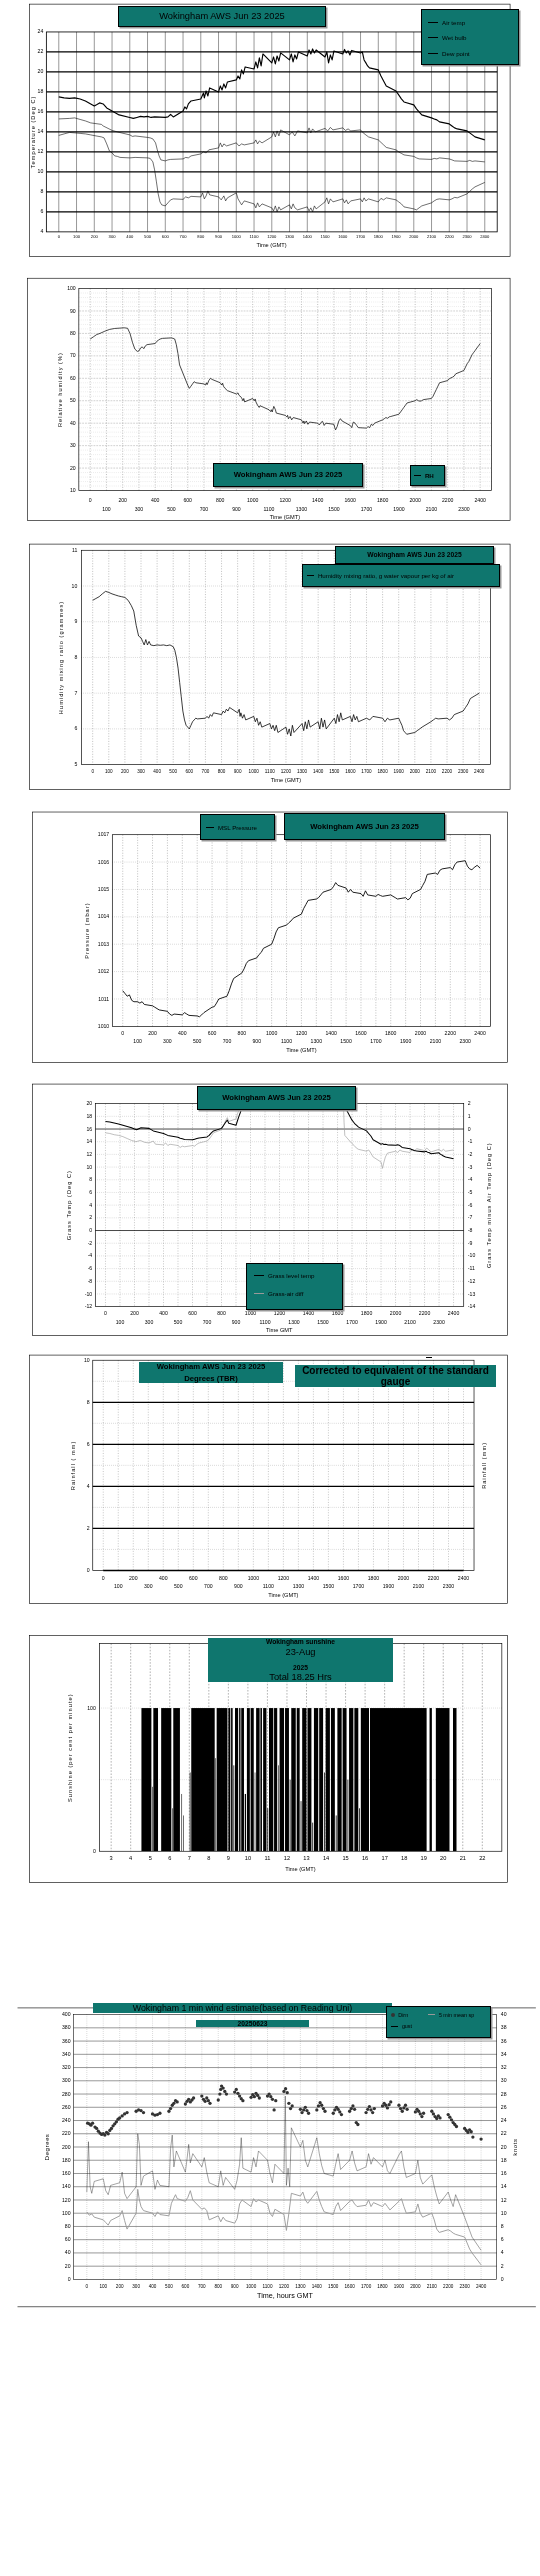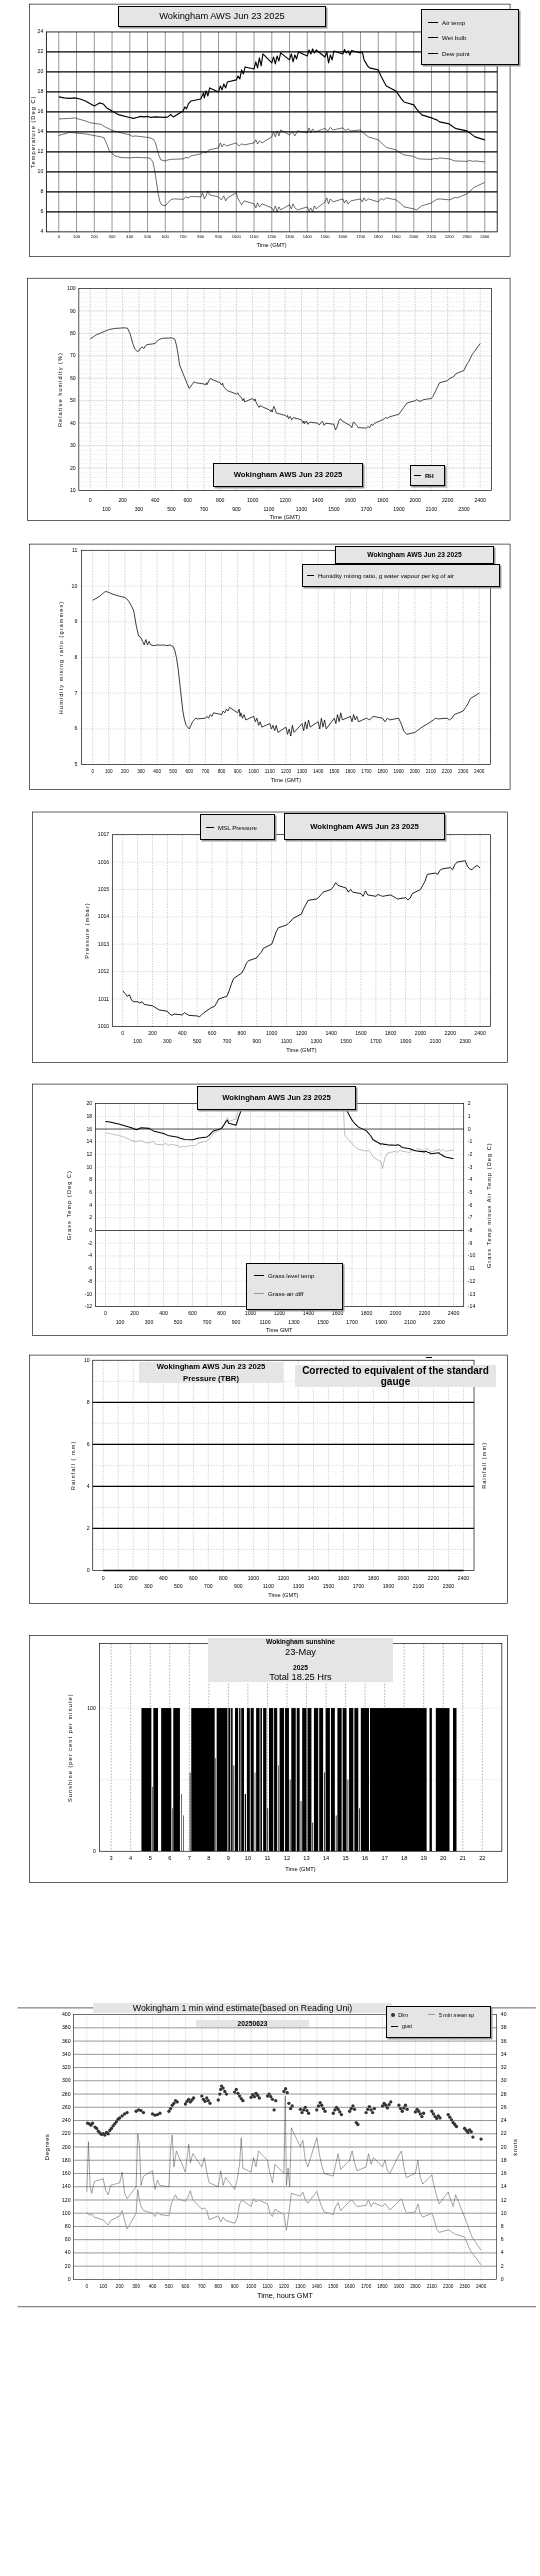--- a/index.html
+++ b/index.html
@@ -1,18 +1,18 @@
 <!DOCTYPE html>
 <html style="font-size:8.2px"><head>
 <meta charset="utf-8">
 <style>
   html,body{margin:0;padding:0;background:#fff;}
   body{width:541px;height:2620px;position:relative;font-family:"Liberation Sans",sans-serif;color:#000;}
   #canvas{position:absolute;left:0;top:0;z-index:1;}
-  .ov{position:absolute;z-index:2;background:#e5e5e5;}
+  .ov{position:absolute;z-index:2;background:#0f766e;}
   .box{border:0.5px solid #000;box-shadow:1.5px 1.5px 0 #999;}
   .tc{text-align:center;}
   .sw{display:inline-block;width:10.3px;height:0;border-top:1px solid #000;margin-right:3.6px;vertical-align:middle;}
   .sw.thick{border-top-width:1.5px;}
   .sw.thin{border-top-width:0.8px;}
   .sw.grey{border-top-width:1px;border-top-color:#999;}
   .sw.dotm{width:4.1px;height:4.1px;border:0;border-radius:50%;background:#333;margin-right:3.1px;}
   .lgrow{display:flex;align-items:center;white-space:nowrap;}
 </style>
 </head>
@@ -969,30 +969,30 @@
       <span>Grass level temp</span>
     </div>
   <div class="lgrow" style="height:17.5px;">
       <span class="sw grey"></span>
       <span>Grass-air diff</span>
     </div>
 </div>
 
 <div class="ov tc" style="left:139px;top:1362px;width:144px;font-size:7.7px;font-weight:bold;">
   <div>Wokingham AWS Jun 23 2025</div>
-  <div style="margin-top:3.1px;">Pressure (TBR)</div>
+  <div style="margin-top:3.1px;">Degrees (TBR)</div>
 </div>
 <div class="ov" style="left:426px;top:1357px;width:6.2px;border-top:1px solid #000;"></div>
 <div class="ov tc" style="left:295px;top:1365px;width:201px;font-size:10px;font-weight:bold;">
   <span>Corrected to equivalent of the standard gauge</span>
 </div>
 
 <div class="ov tc" style="left:208px;top:1638px;width:185px;">
   <div style="font-size:6.7px;font-weight:bold;">Wokingham sunshine</div>
-  <div style="font-size:9.3px;margin-top:1.5px;">23-May</div>
+  <div style="font-size:9.3px;margin-top:1.5px;">23-Aug</div>
   <div style="font-size:6.7px;font-weight:bold;margin-top:7.2px;">2025</div>
   <div style="font-size:9.3px;margin-top:1.5px;">Total 18.25 Hrs</div>
 </div>
 
 <div class="ov tc" style="left:93px;top:2003px;width:299px;font-size:8.8px;">
   <span>Wokingham 1 min wind estimate(based on Reading Uni)</span>
 </div>
 <div class="ov tc" style="left:196px;top:2020px;width:113px;font-size:6.7px;font-weight:bold;">
   <span>20250623</span>
 </div>

